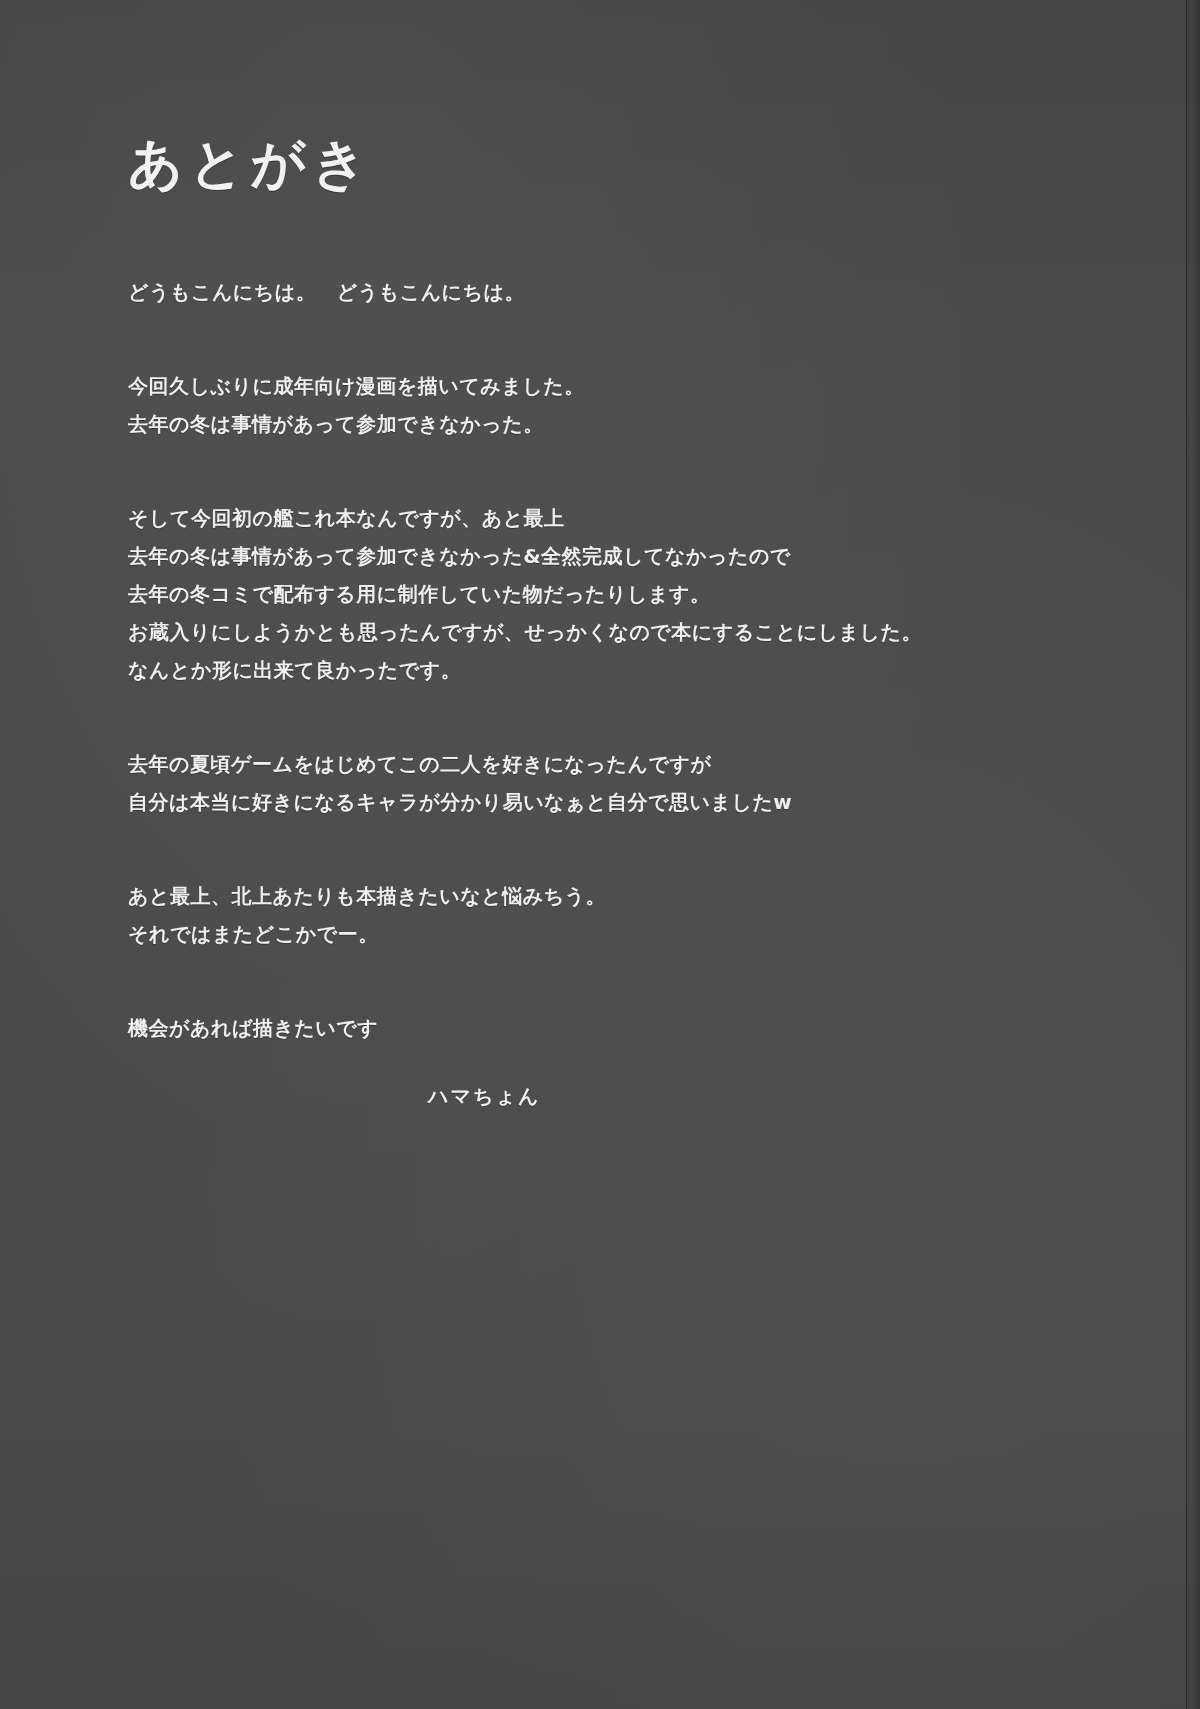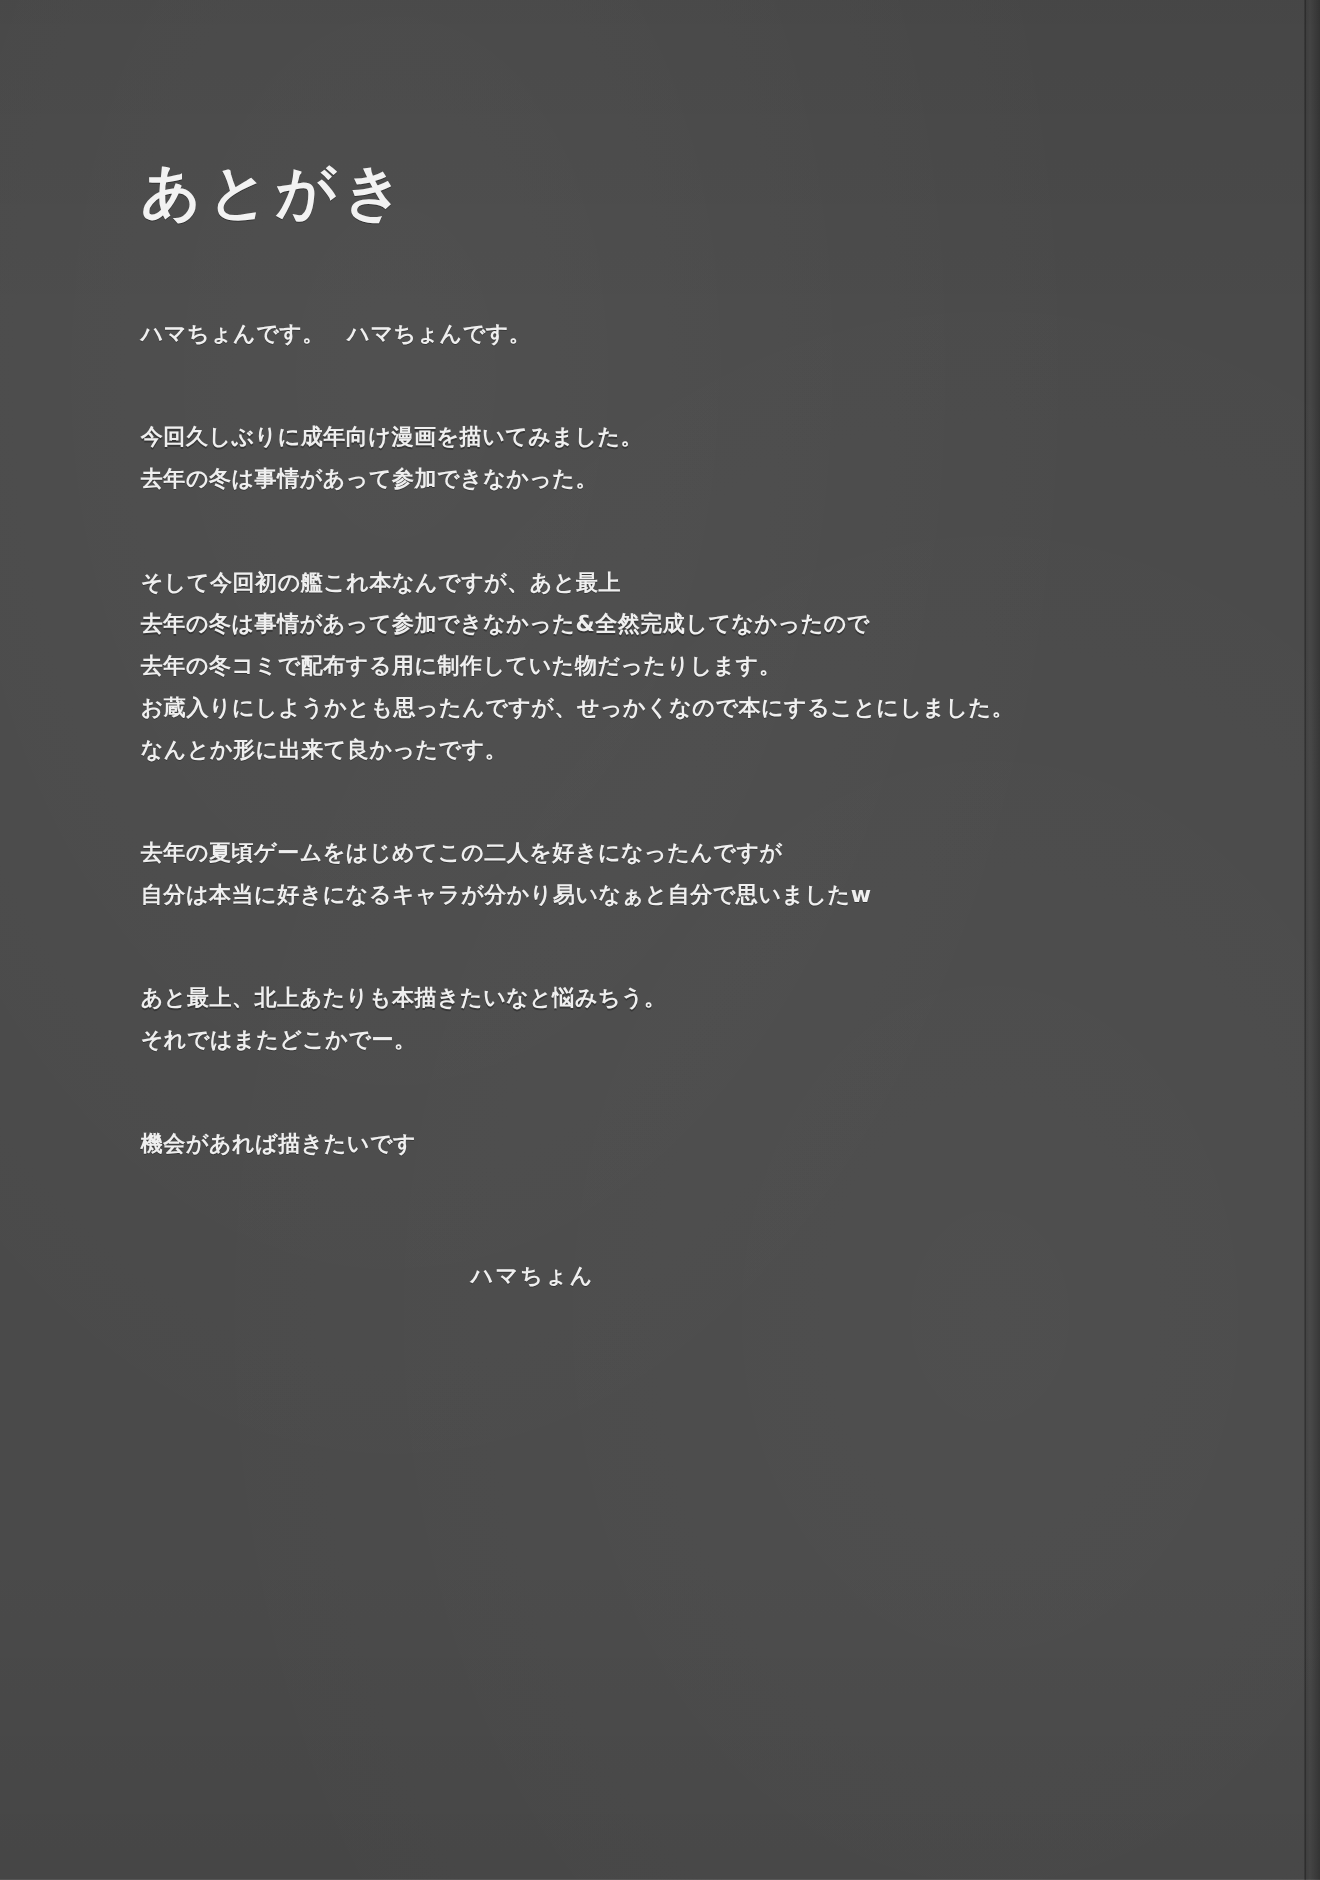--- a/index.html
+++ b/index.html
@@ -44,21 +44,21 @@
     position: absolute;
     top: 0;
     right: 13px;
     width: 1px;
     height: 1709px;
     background: rgba(0,0,0,0.35);
   }
   #content {
     position: absolute;
     left: 128px;
-    top: 144px;
+    top: 133px;
     width: 900px;
   }
   #afterword-title {
     font-family: "DejaVu Sans", "Liberation Sans", sans-serif;
     font-size: 54px;
     line-height: 1.15;
     font-weight: 700;
     color: #f2f2f2;
     letter-spacing: 6px;
     margin: 0 0 78px 0;
@@ -78,35 +78,35 @@
     display: block;
     white-space: pre-wrap;
   }
   .gap-lg { margin-bottom: 56px; }
   #signature {
     font-family: "DejaVu Sans", "Liberation Sans", sans-serif;
     font-size: 20px;
     font-weight: 700;
     color: #efefef;
     letter-spacing: 2px;
-    margin: 88px 0 0 300px;
+    margin: 36px 0 0 300px;
     text-shadow: 0 1px 0 rgba(0,0,0,0.3);
   }
 </style>
 </head>
 <body>
 
 <div id="page">
 
   <div id="content">
 
     <h1 id="afterword-title">あとがき</h1>
 
     <p class="para gap-lg">
-      <span class="line">ハマちょんです。　ハマちょんです。</span>
+      <span class="line">どうもこんにちは。　どうもこんにちは。</span>
     </p>
 
     <p class="para gap-lg">
       <span class="line">今回久しぶりに成年向け漫画を描いてみました。</span>
       <span class="line">去年の冬は事情があって参加できなかった。</span>
     </p>
 
     <p class="para gap-lg">
       <span class="line">そして今回初の艦これ本なんですが、あと最上</span>
       <span class="line">去年の冬は事情があって参加できなかった&amp;全然完成してなかったので</span>

